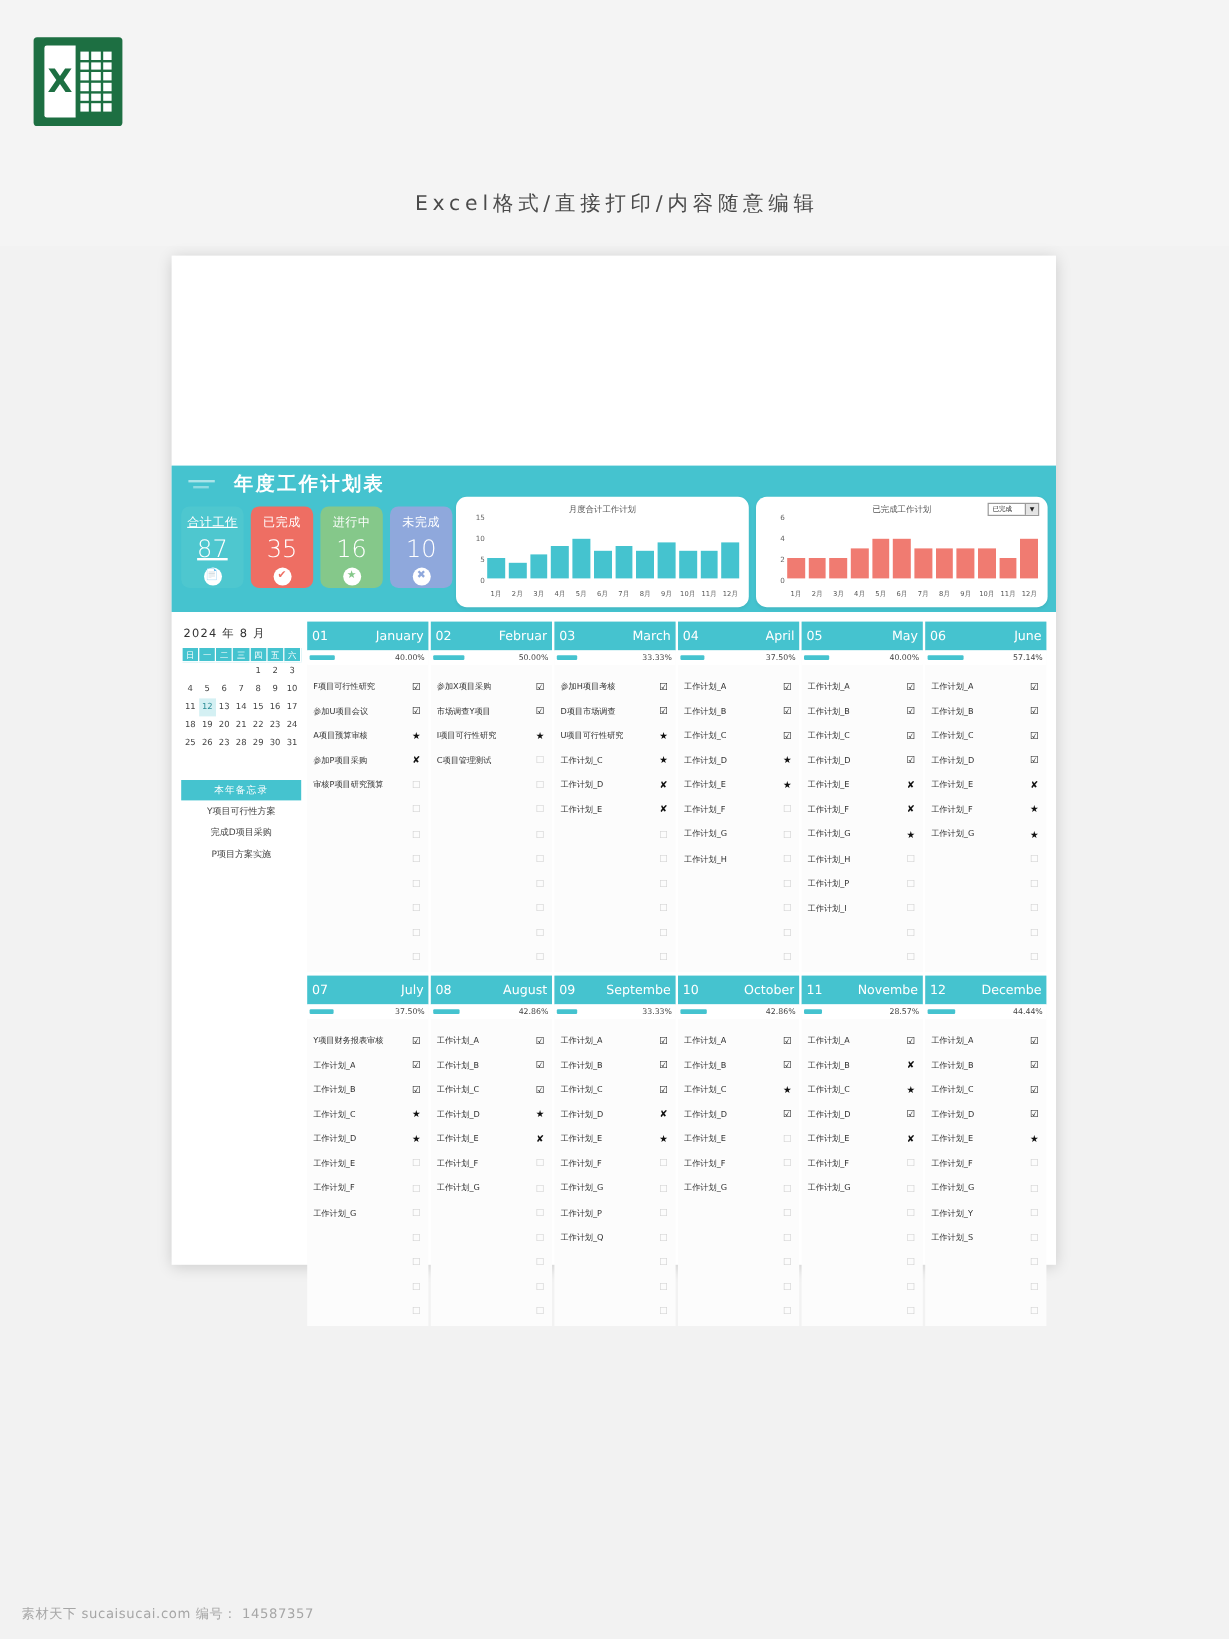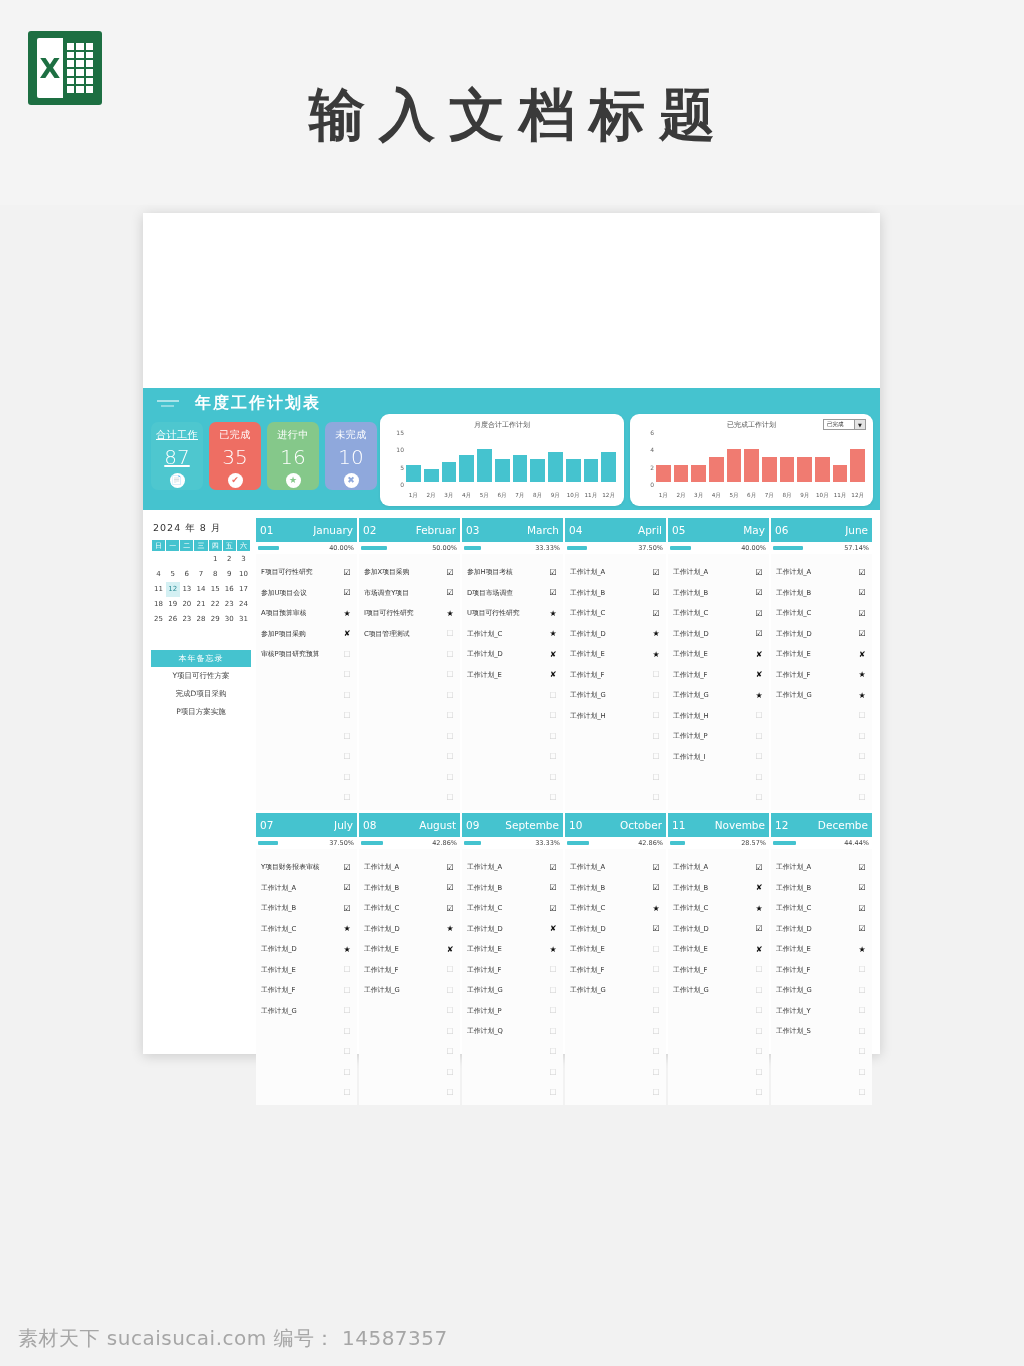--- a/index.html
+++ b/index.html
@@ -118,21 +118,21 @@
   .mprog .bar { position: absolute; left: 2px; top: 4px; height: 4px; background: #45c3cf; border-radius: 1px; }
   .mprog .pct { position: absolute; right: 3px; top: 2px; font-size: 6.5px; color: #444; }
   .mtasks { padding: 8px 0 2px; }
   .task { display: flex; align-items: center; justify-content: space-between; height: 20.5px; padding: 0 5px 0 5px; }
   .task .tname { font-size: 6.8px; color: #333; white-space: nowrap; overflow: hidden; }
   .task .tmark { font-size: 8px; color: #111; width: 10px; text-align: center; }
   .task .tmark.empty { color: #cfcfcf; }
   
   .wm {
     position: absolute; left: 18px; bottom: 14px; color: #a6a6a6;
-    font-size: 20px; letter-spacing: .5px;
+    font-size: 11px; letter-spacing: .5px;
   }
 </style>
 </head>
 <body>
 
 <div class="banner">
   <div class="xls-logo">
     <div class="door"></div>
     <div class="xchar">X</div>
     <div class="grid">
@@ -149,21 +149,21 @@
         <i></i>
         <i></i>
         <i></i>
         <i></i>
         <i></i>
         <i></i>
         <i></i>
         <i></i>
     </div>
   </div>
-  <div class="doc-title">输入文档标题</div>
+  <div class="doc-sub">Excel格式/直接打印/内容随意编辑</div>
 </div>
 
 <div class="paper">
   <div class="sheet">
 
     <div class="hdr">
       <div class="hdr-deco"></div>
       <div class="hdr-deco2"></div>
       <div class="hdr-title">年度工作计划表</div>
 

